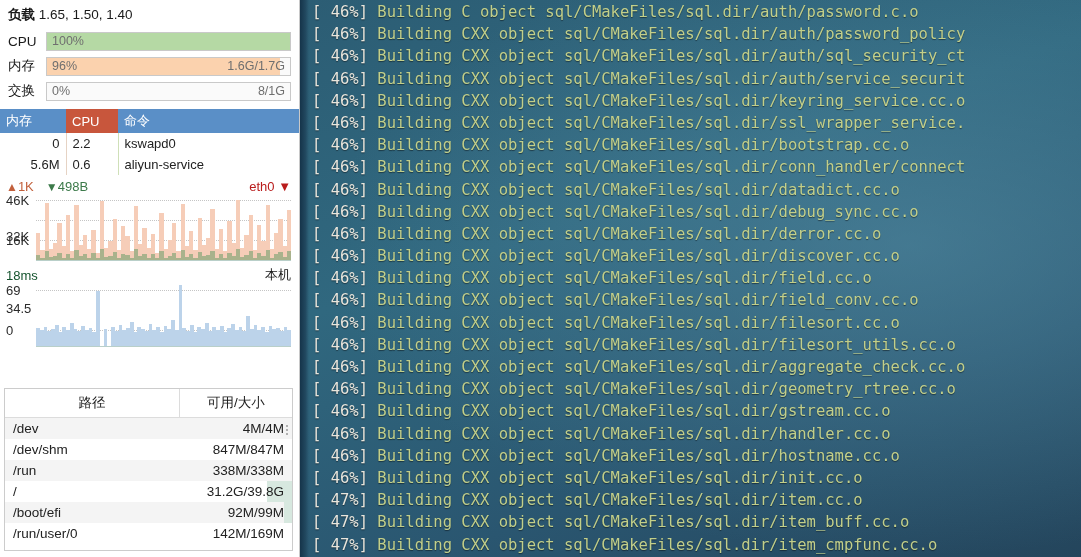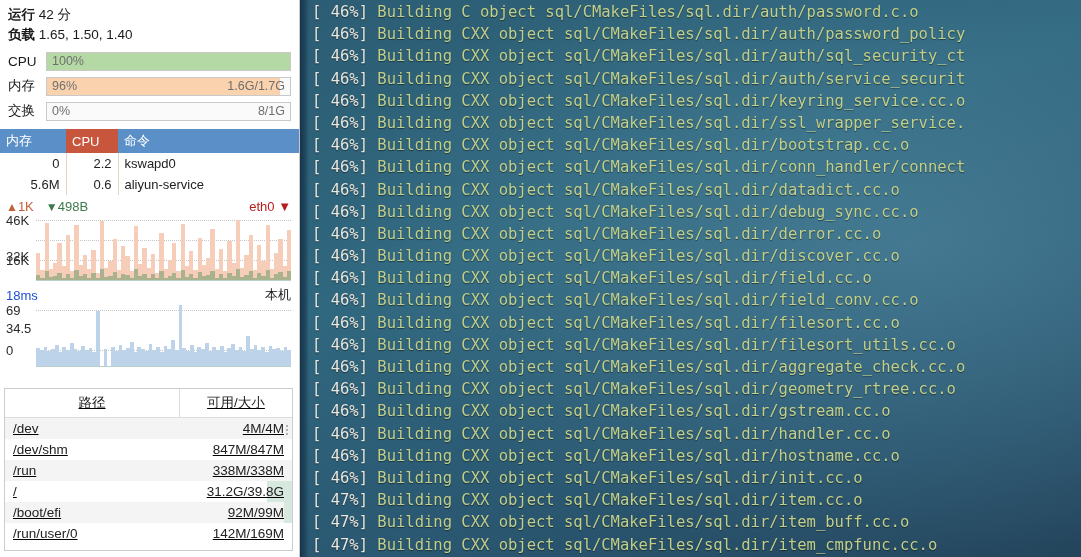--- a/index.html
+++ b/index.html
@@ -30,21 +30,21 @@
   
   .ptable{margin-top:7px;width:100%;border-collapse:collapse;table-layout:fixed;}
   .ptable th{font-weight:normal;font-size:13px;color:#ffffff;background:#5a8fc7;
              padding:3px 6px;text-align:left;box-sizing:border-box;}
   .ptable th.mem{text-align:left;width:66px;}
   .ptable th.cpu{background:#c8563c;width:52px;text-align:left;}
   .ptable th.cmd{text-align:left;}
   .ptable td{font-size:13px;color:#222;padding:3px 6px;box-sizing:border-box;
              white-space:nowrap;overflow:hidden;}
   .ptable td.mem{text-align:right;width:66px;border-right:1px solid #e6d3c4;}
-  .ptable td.cpu{text-align:right;width:52px;border-right:1px solid #cfe0b8;}
+  .ptable td.cpu{text-align:left;width:52px;border-right:1px solid #cfe0b8;}
   .ptable tr.odd td{background:#f4f7fb;}
   .ptable tr.even td{background:#ffffff;}
 
   
   .nethdr{display:flex;align-items:center;padding:4px 8px 1px 6px;font-size:13px;}
   .nethdr .up{color:#c2603c;margin-right:12px;white-space:nowrap;}
   .nethdr .down{color:#3c7a4a;white-space:nowrap;}
   .nethdr .iface{margin-left:auto;color:#b91c1c;white-space:nowrap;}
   .arrow{font-size:12px;}
 
@@ -59,28 +59,28 @@
   .plot .grid{position:absolute;left:0;right:0;height:0;
               border-top:1px dotted #c5c5c5;}
   .bars{position:absolute;left:0;right:0;bottom:0;top:0;display:flex;
         align-items:flex-end;}
   .bar{flex:1 1 0;position:relative;height:100%;}
   .bu{position:absolute;bottom:0;left:0;right:0;background:#f6cdb8;}
   .bd{position:absolute;bottom:0;left:0;right:0;background:#a9b28c;}
   .latfill{position:absolute;bottom:0;left:0;right:0;background:#bcd3ea;}
 
   .lathdr{display:flex;align-items:center;padding:5px 8px 1px 6px;font-size:13px;}
-  .lathdr .lat{color:#1d4ed8;}
+  .lathdr .lat{color:#14532d;}
   .lathdr .host{margin-left:auto;color:#1a1a1a;}
 
   
   .dwrap{position:absolute;left:4px;right:6px;top:388px;bottom:6px;
          border:1px solid #cccccc;background:#fff;box-sizing:border-box;
          overflow:hidden;}
-  .dtable{width:100%;border-collapse:collapse;table-layout:fixed;text-decoration:underline;}
+  .dtable{width:100%;border-collapse:collapse;table-layout:fixed;}
   .dtable th{font-weight:normal;font-size:13.5px;color:#1a1a1a;background:#fff;
              padding:5px 8px;border-bottom:1px solid #dcdcdc;}
   .dtable th.p{text-align:center;border-right:1px solid #dcdcdc;}
   .dtable th.a{text-align:center;width:96px;}
   .dtable td{font-size:13.5px;color:#222;padding:3px 8px;white-space:nowrap;}
   .dtable td.p{text-align:left;}
   .dtable td.a{text-align:right;width:96px;position:relative;}
   .dtable tr.odd td{background:#f4f4f4;}
   .dtable tr.even td{background:#ffffff;}
   .usefill{position:absolute;right:0;top:0;bottom:0;background:#d7e8df;z-index:0;}
@@ -104,24 +104,20 @@
   .msg{color:#c2cf8a;text-shadow:0 1px 1px rgba(0,0,0,.45);}
 </style>
 </head>
 <body>
 
 <div id="root">
 
   <div id="left">
 
     <div class="summary">
-      <div class="sumline">
-        <b>运行</b>
-        <span class="sumval">42 分</span>
-      </div>
       <div class="sumline">
         <b>负载</b>
         <span class="sumval">1.65, 1.50, 1.40</span>
       </div>
     </div>
 
     <div style="padding:2px 8px 0 8px;">
       <div class="meterrow">
         <div class="meterlabel">CPU</div>
         <div class="meterbox">

